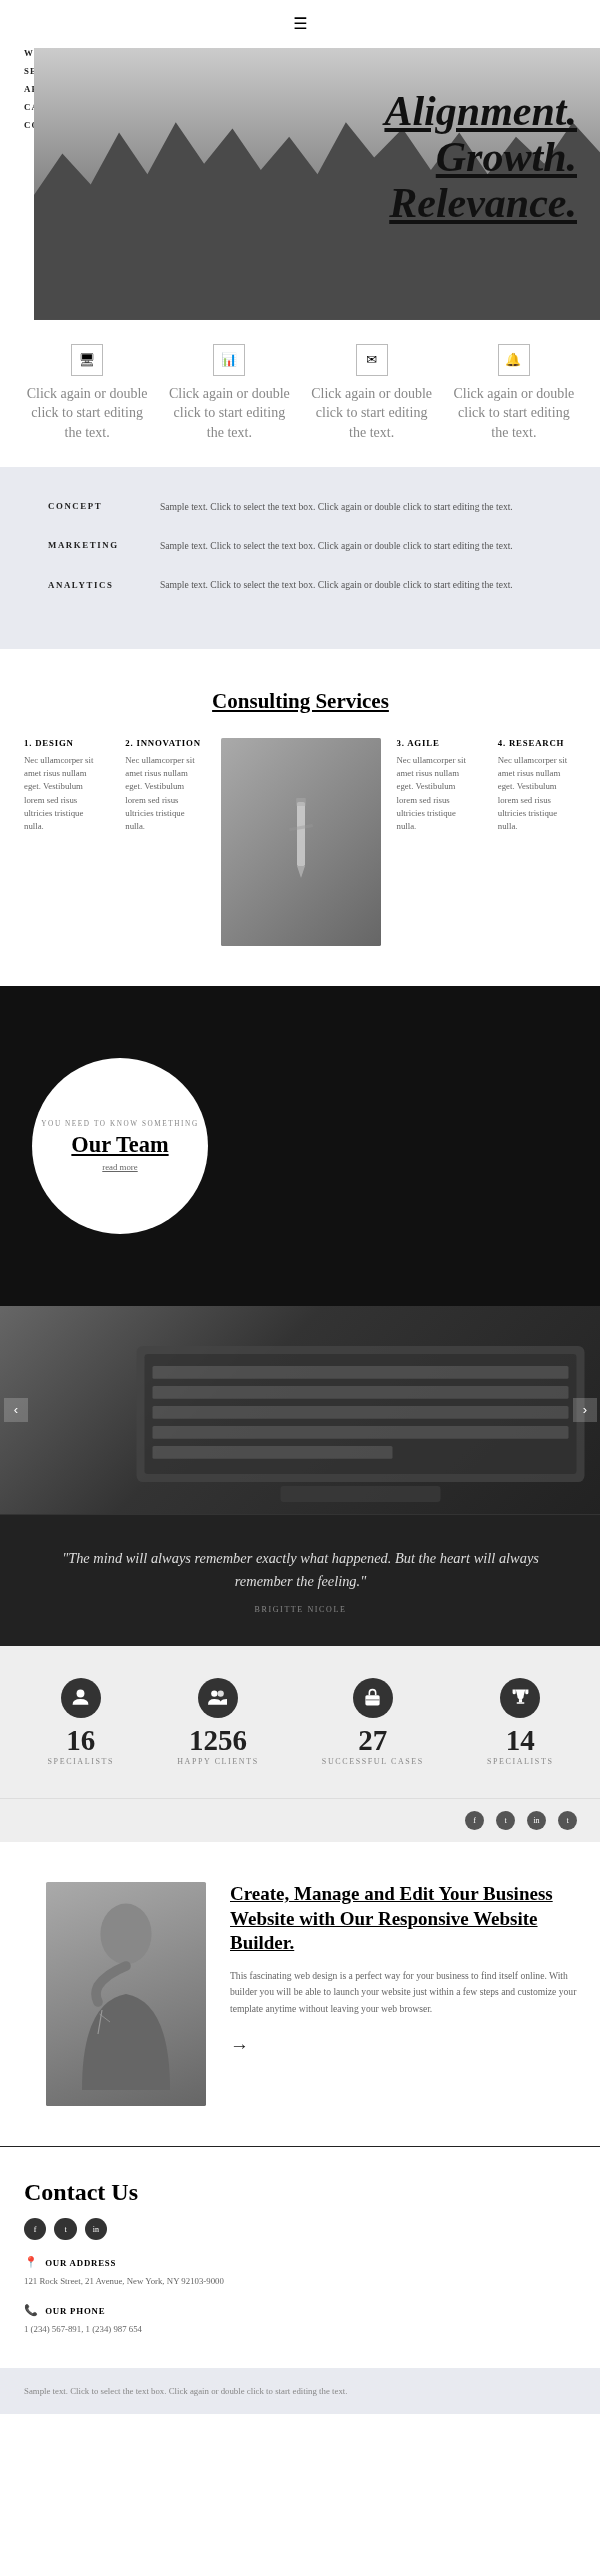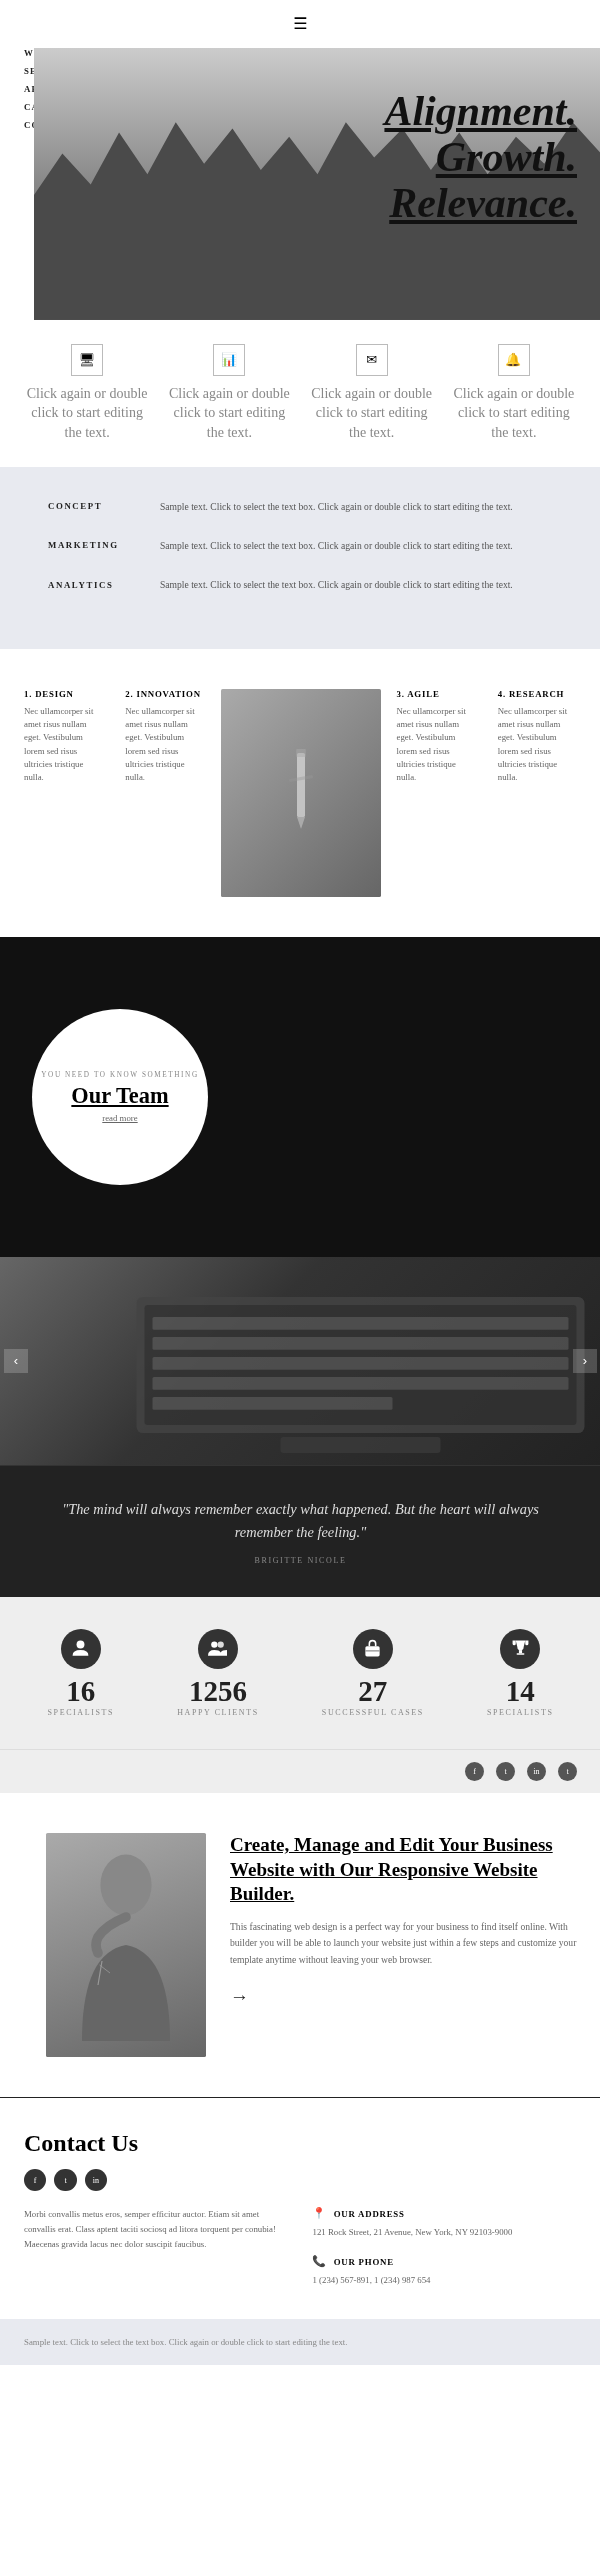--- a/index.html
+++ b/index.html
@@ -161,20 +161,21 @@
     <div class="service-label">MARKETING</div>
     <div class="service-desc">Sample text. Click to select the text box. Click again or double click to start editing the text.</div>
   </div>
   <div class="service-row">
     <div class="service-label">ANALYTICS</div>
     <div class="service-desc">Sample text. Click to select the text box. Click again or double click to start editing the text.</div>
   </div>
 </section>
 
 <section class="consulting">
+  <h2>Consulting Services</h2>
   <div class="consulting-grid">
 
     <div class="consulting-col">
       <div class="consulting-item">
         <h3>1. DESIGN</h3>
         <p>Nec ullamcorper sit amet risus nullam eget. Vestibulum lorem sed risus ultricies tristique nulla.</p>
       </div>
       <div class="consulting-item">
         <h3>2. INNOVATION</h3>
         <p>Nec ullamcorper sit amet risus nullam eget. Vestibulum lorem sed risus ultricies tristique nulla.</p>
@@ -318,23 +319,20 @@
 <section class="contact-section">
   <div class="contact-header">
     <h2>Contact Us</h2>
     <div class="contact-social">
       <div class="contact-social-icon">f</div>
       <div class="contact-social-icon">t</div>
       <div class="contact-social-icon">in</div>
     </div>
   </div>
   <div class="contact-grid">
-    <div class="contact-left">
-      <p>Morbi convallis metus eros, semper efficitur auctor. Etiam sit amet convallis erat. Class aptent taciti sociosq ad litora torquent per conubia! Maecenas gravida lacus nec dolor suscipit faucibus.</p>
-    </div>
     <div class="contact-right">
       <div class="contact-right-item">
         <div class="addr-label">
           <span class="contact-location-icon">📍</span>
           <span>OUR ADDRESS</span>
         </div>
         <p>121 Rock Street, 21 Avenue, New York, NY 92103-9000</p>
       </div>
       <div class="contact-right-item">
         <div class="addr-label">

